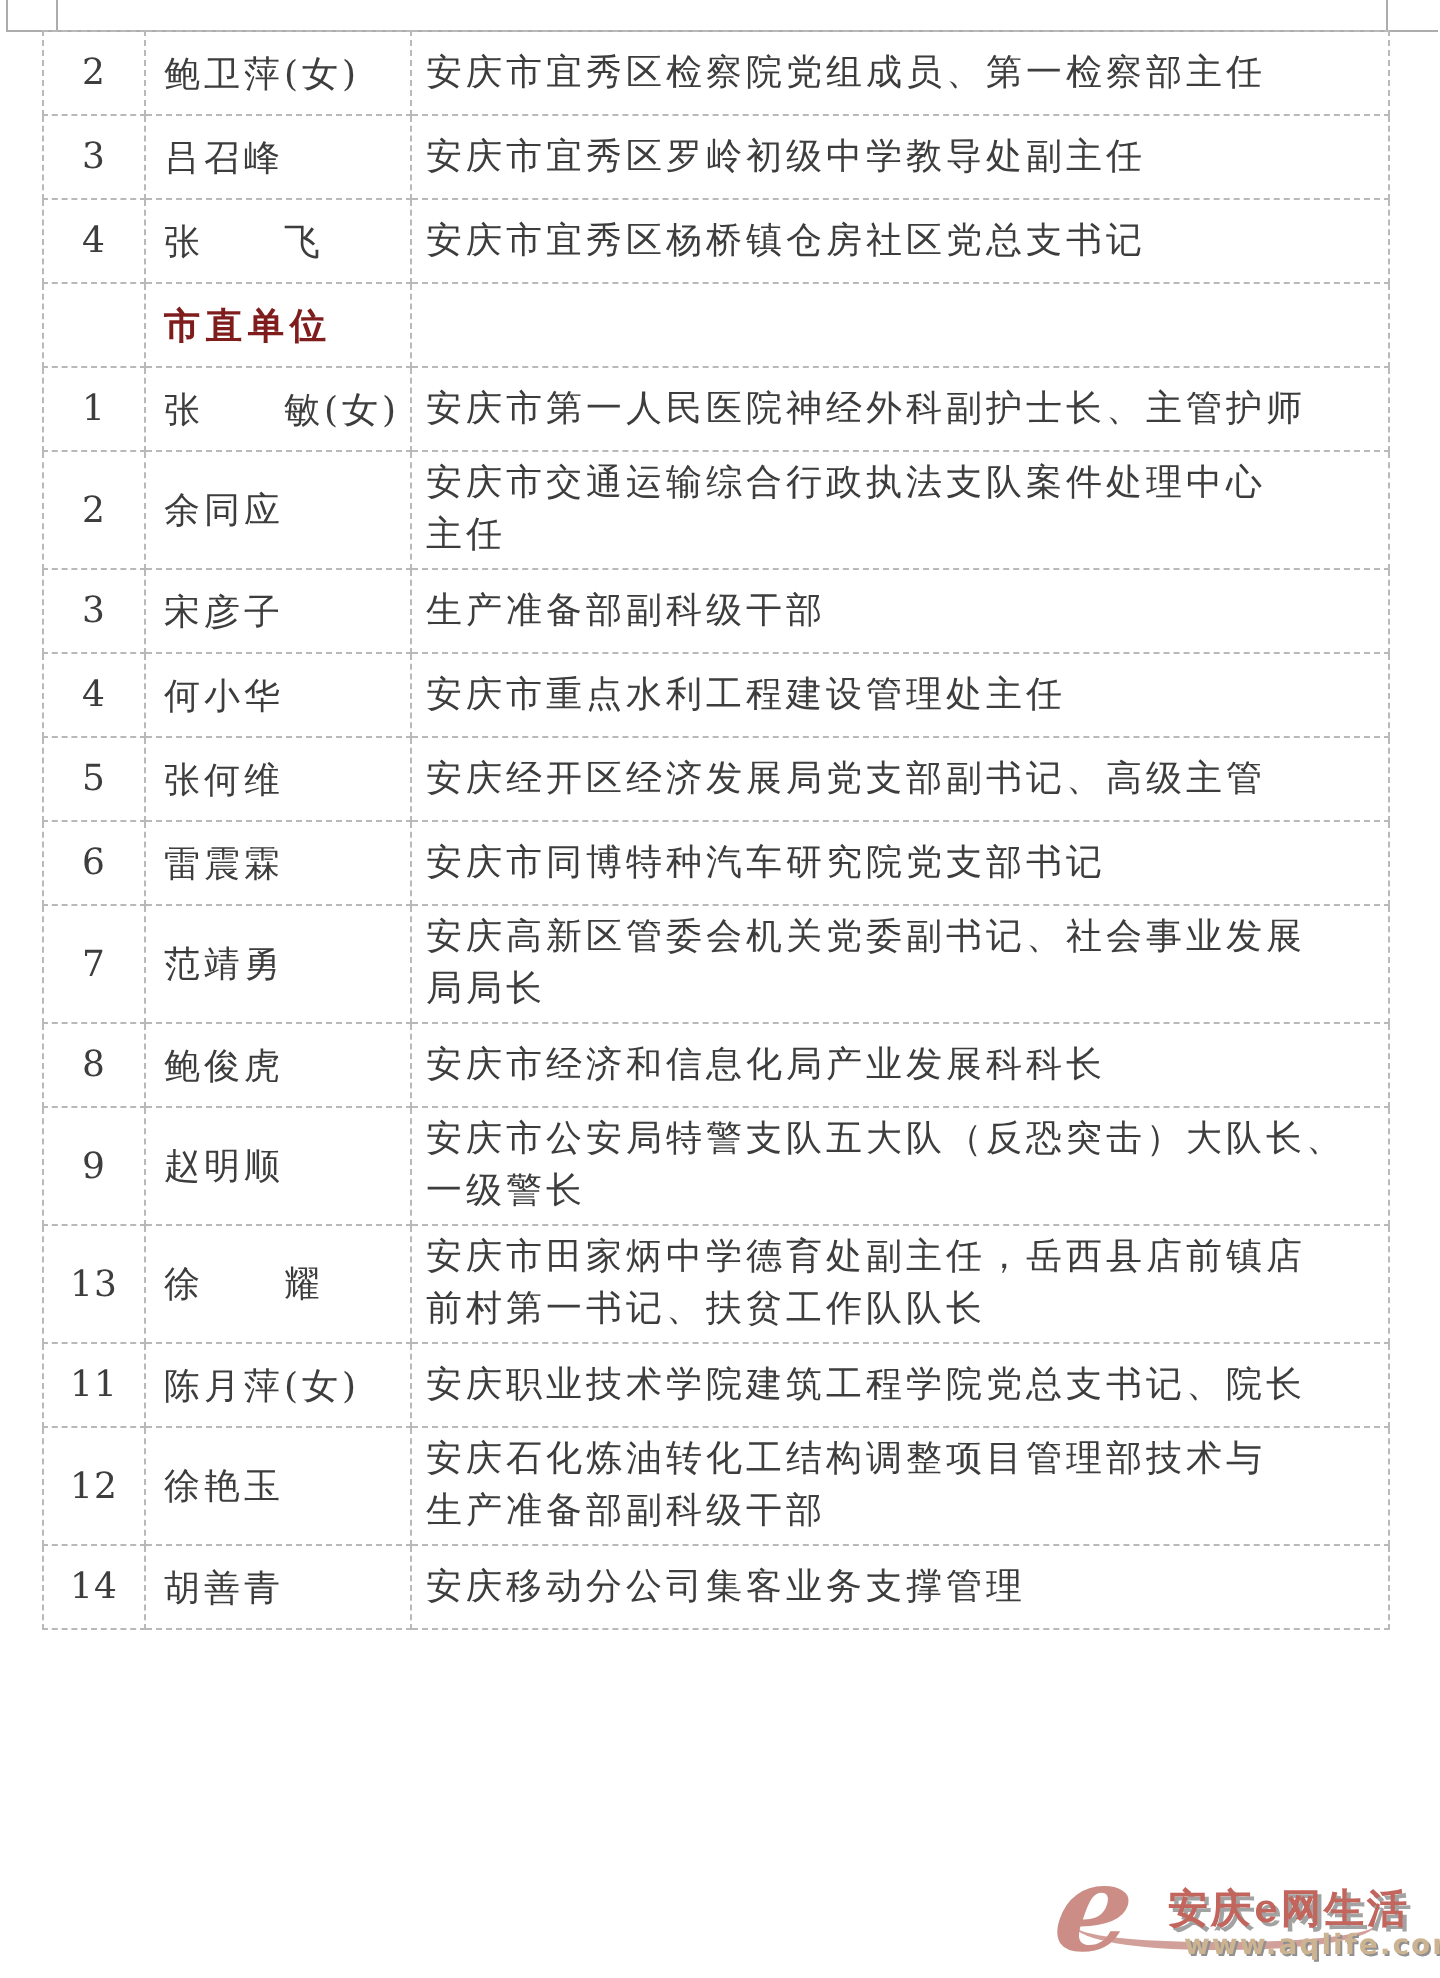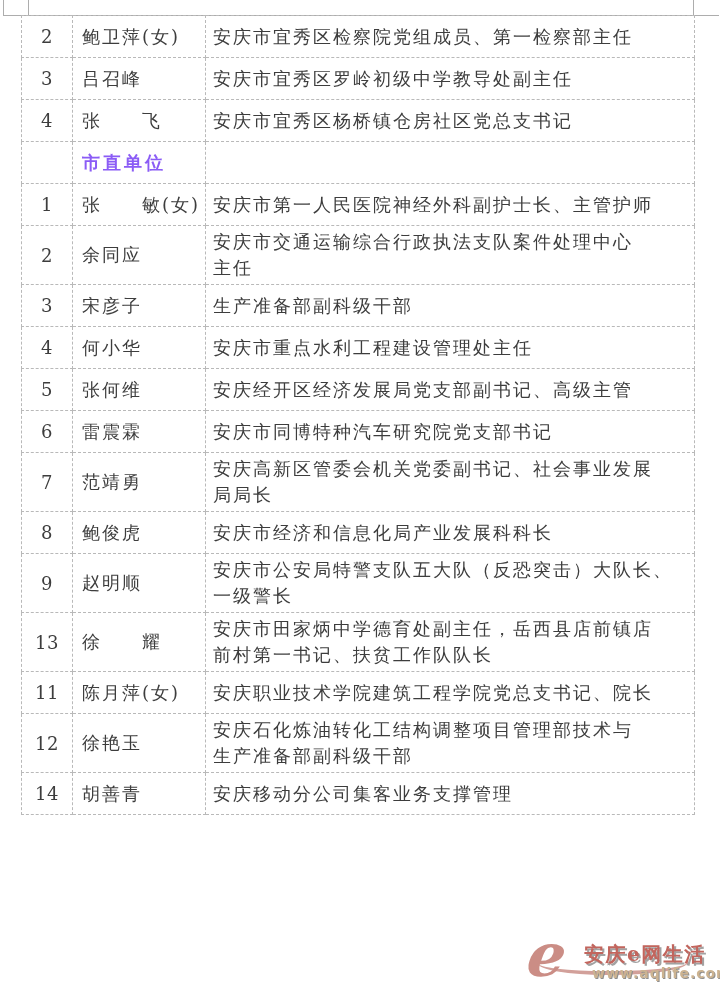--- a/index.html
+++ b/index.html
@@ -64,21 +64,21 @@
     letter-spacing: 2px;
   }
   td.cell-pos {
     padding: 3px 3px 3px 7px;
     letter-spacing: 2px;
     line-height: 26px;
     white-space: pre-line;
   }
   tr.section-row td.cell-name {
     font-weight: bold;
-    color: #8b5cf6;
+    color: #7f1d1d;
     letter-spacing: 3px;
   }
 
   
   .watermark {
     position: absolute;
     left: 528px;
     top: 931px;
     width: 186px;
     height: 56px;
@@ -111,20 +111,21 @@
   .wm-title {
     position: absolute;
     left: 56px;
     top: 10px;
     font-size: 20px;
     font-weight: bold;
     letter-spacing: 1.5px;
     color: #c2655d;
     text-shadow: 2px 2px 0 #a2a2a2;
     white-space: nowrap;
+    font-family: Liberation Mono, monospace;
   }
   .wm-url {
     position: absolute;
     left: 64px;
     top: 34px;
     font-family: "DejaVu Sans", "Liberation Sans", sans-serif;
     font-size: 14px;
     font-weight: bold;
     letter-spacing: 1px;
     color: #ccb391;

